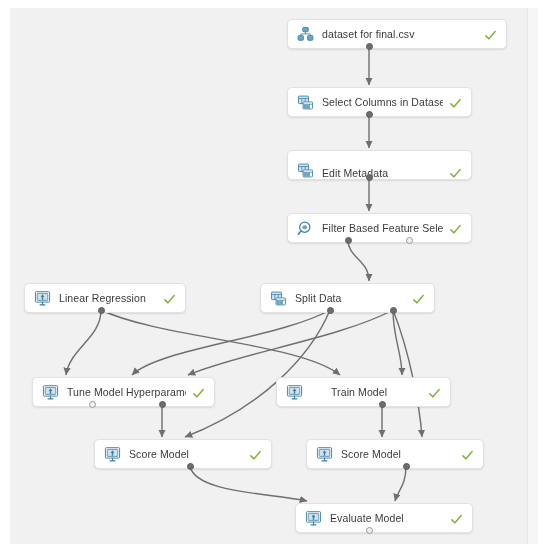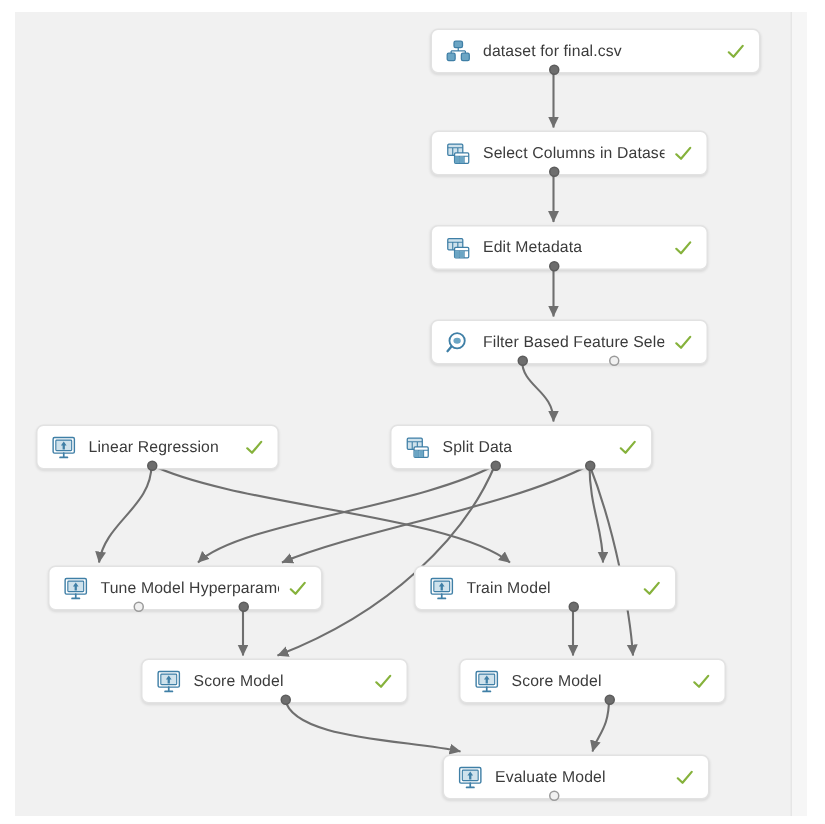--- a/index.html
+++ b/index.html
@@ -145,21 +145,21 @@
               <rect x="6.4" y="8.4" width="10" height="7.4" rx="0.8" fill="#ffffff" stroke="#3f7fa6" stroke-width="0.9"></rect>
               <path d="M6.4 10.8 H16.4 M9.7 10.8 V15.8 M13.1 10.8 V15.8" stroke="#3f7fa6" stroke-width="0.8"></path>
               <rect x="6.6" y="11" width="3" height="4.6" fill="#6ba5c4"></rect>
               <rect x="10" y="11" width="3" height="4.6" fill="#6ba5c4"></rect>
             </svg></span>
           <span class="node-label">Select Columns in Dataset</span>
           <span class="node-check"><svg viewBox="0 0 14 14">
               <path d="M2 7.4 L5.4 10.6 L12 2.8" fill="none" stroke="#86b23c" stroke-width="1.6" stroke-linecap="round" stroke-linejoin="round"></path>
             </svg></span>
         </div>
-        <div class="node" style="left: 277px; top: 142px; width: 185px;">
+        <div class="node" style="left: 277px; top: 142px; width: 185px; align-items: flex-end;">
           <span class="node-icon"><svg viewBox="0 0 18 18">
               <rect x="1.6" y="2.2" width="10.6" height="8" rx="0.8" fill="#cfe2ec" stroke="#3f7fa6" stroke-width="0.9"></rect>
               <path d="M1.6 4.8 H12.2 M5.1 4.8 V10.2 M8.7 4.8 V10.2" stroke="#3f7fa6" stroke-width="0.8"></path>
               <rect x="6.4" y="8.4" width="10" height="7.4" rx="0.8" fill="#ffffff" stroke="#3f7fa6" stroke-width="0.9"></rect>
               <path d="M6.4 10.8 H16.4 M9.7 10.8 V15.8 M13.1 10.8 V15.8" stroke="#3f7fa6" stroke-width="0.8"></path>
               <rect x="6.6" y="11" width="3" height="4.6" fill="#6ba5c4"></rect>
               <rect x="10" y="11" width="3" height="4.6" fill="#6ba5c4"></rect>
             </svg></span>
           <span class="node-label">Edit Metadata</span>
           <span class="node-check"><svg viewBox="0 0 14 14">
@@ -208,21 +208,21 @@
               <rect x="1.5" y="1.8" width="15" height="11" rx="1" fill="#ffffff" stroke="#3f7fa6" stroke-width="1"></rect>
               <rect x="3.4" y="3.6" width="11.2" height="7.4" rx="0.6" fill="#cfe2ec" stroke="#3f7fa6" stroke-width="0.8"></rect>
               <path d="M9 4.6 L11 7.4 H9.8 V10.2 H8.2 V7.4 H7 Z" fill="#3f7fa6"></path>
               <path d="M6.4 15.8 H11.6 M9 12.8 V15.8" stroke="#3f7fa6" stroke-width="1.2" stroke-linecap="round"></path>
             </svg></span>
           <span class="node-label">Tune Model Hyperparameters</span>
           <span class="node-check"><svg viewBox="0 0 14 14">
               <path d="M2 7.4 L5.4 10.6 L12 2.8" fill="none" stroke="#86b23c" stroke-width="1.6" stroke-linecap="round" stroke-linejoin="round"></path>
             </svg></span>
         </div>
-        <div class="node" style="left: 266px; top: 369px; width: 175px;">
+        <div class="node" style="left: 266px; top: 369px; width: 175px; gap: 20px;">
           <span class="node-icon"><svg viewBox="0 0 18 18">
               <rect x="1.5" y="1.8" width="15" height="11" rx="1" fill="#ffffff" stroke="#3f7fa6" stroke-width="1"></rect>
               <rect x="3.4" y="3.6" width="11.2" height="7.4" rx="0.6" fill="#cfe2ec" stroke="#3f7fa6" stroke-width="0.8"></rect>
               <path d="M9 4.6 L11 7.4 H9.8 V10.2 H8.2 V7.4 H7 Z" fill="#3f7fa6"></path>
               <path d="M6.4 15.8 H11.6 M9 12.8 V15.8" stroke="#3f7fa6" stroke-width="1.2" stroke-linecap="round"></path>
             </svg></span>
           <span class="node-label">Train Model</span>
           <span class="node-check"><svg viewBox="0 0 14 14">
               <path d="M2 7.4 L5.4 10.6 L12 2.8" fill="none" stroke="#86b23c" stroke-width="1.6" stroke-linecap="round" stroke-linejoin="round"></path>
             </svg></span>

